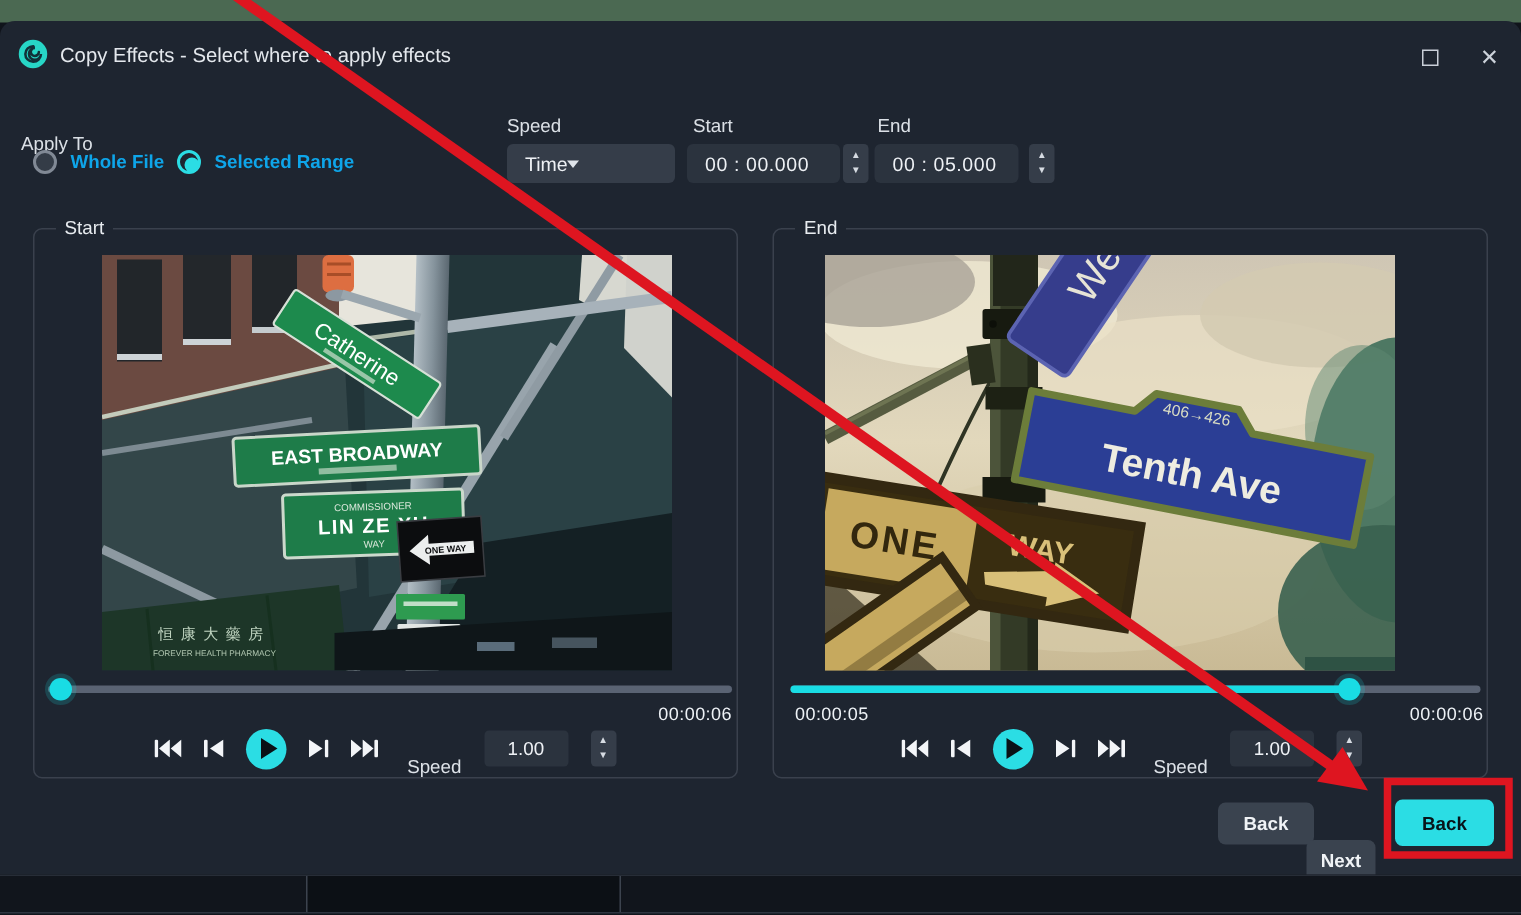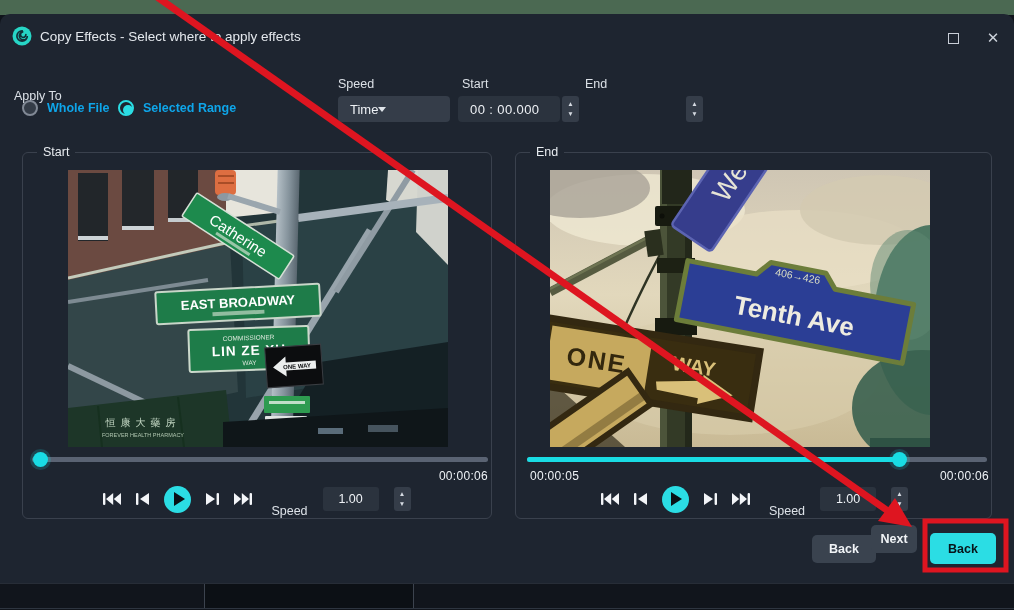--- a/index.html
+++ b/index.html
@@ -106,20 +106,21 @@
     </div>
 
     <div class="lbl" style="left:462px;top:63px;">Start</div>
     <div class="tinput" style="left:458px;top:82px;width:102px;height:26px;">00 : 00.000</div>
     <div class="spin" style="left:562px;top:82px;width:17px;height:26px;">
       <span>▲</span>
         <span>▼</span>
     </div>
 
     <div class="lbl" style="left:585px;top:63px;">End</div>
+    <div class="tinput" style="left:583px;top:82px;width:96px;height:26px;">00 : 05.000</div>
     <div class="spin" style="left:686px;top:82px;width:17px;height:26px;">
       <span>▲</span>
         <span>▼</span>
     </div>
 
     <fieldset class="panel" style="left:22px;top:131px;width:470px;height:374px;">
       <legend>Start</legend>
     </fieldset>
 
     <svg class="photo" style="left:68px;top:156px;" viewBox="0 0 380 277" preserveAspectRatio="none">
@@ -334,21 +335,21 @@
       </div>
       <div class="speed-lbl">Speed</div>
       <div class="speed-input">1.00</div>
       <div class="spin speed-spin">
         <span>▲</span>
           <span>▼</span>
       </div>
     </div>
 
     <div class="fbtn gray" style="left:812px;top:521px;width:64px;height:28px;">Back</div>
-    <div class="fbtn gray" style="left:871px;top:511px;width:46px;height:28px;">Next</div>
+    <div class="fbtn gray" style="left:871px;top:546px;width:46px;height:28px;">Next</div>
     <div class="fbtn apply" style="left:930px;top:519px;width:66px;height:31px;">Back</div>
   </div>
 
   <div class="bottom-bar">
     <div class="seg-dark"></div>
     <div class="vline" style="left:204px;"></div>
     <div class="vline" style="left:413px;"></div>
     <div class="hline"></div>
   </div>
 

